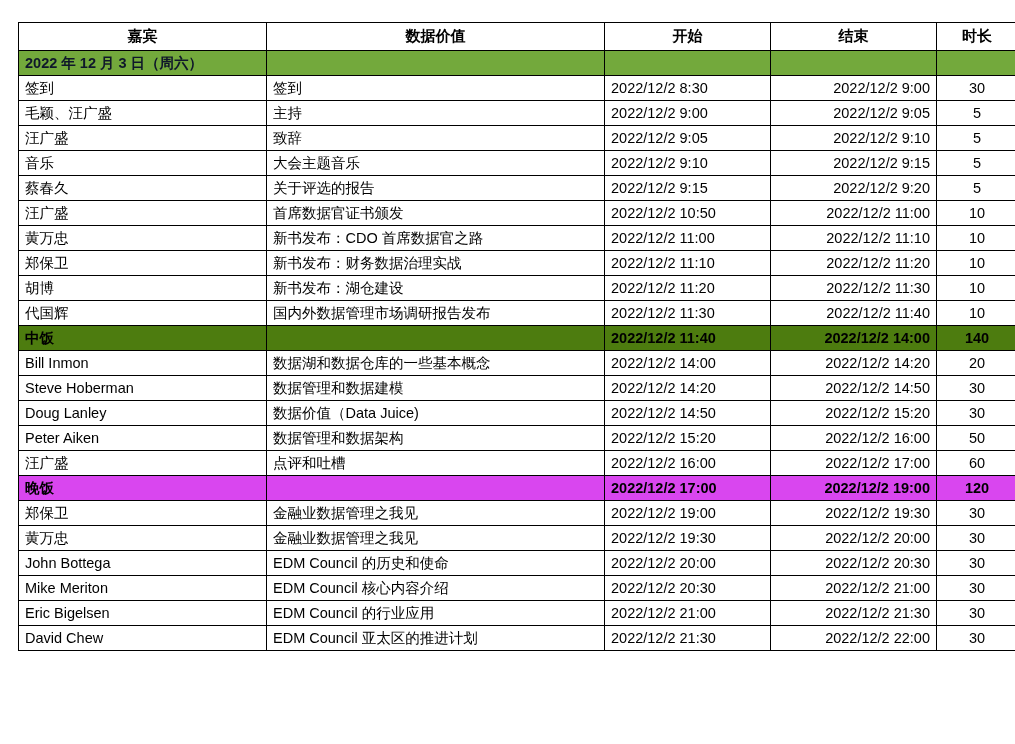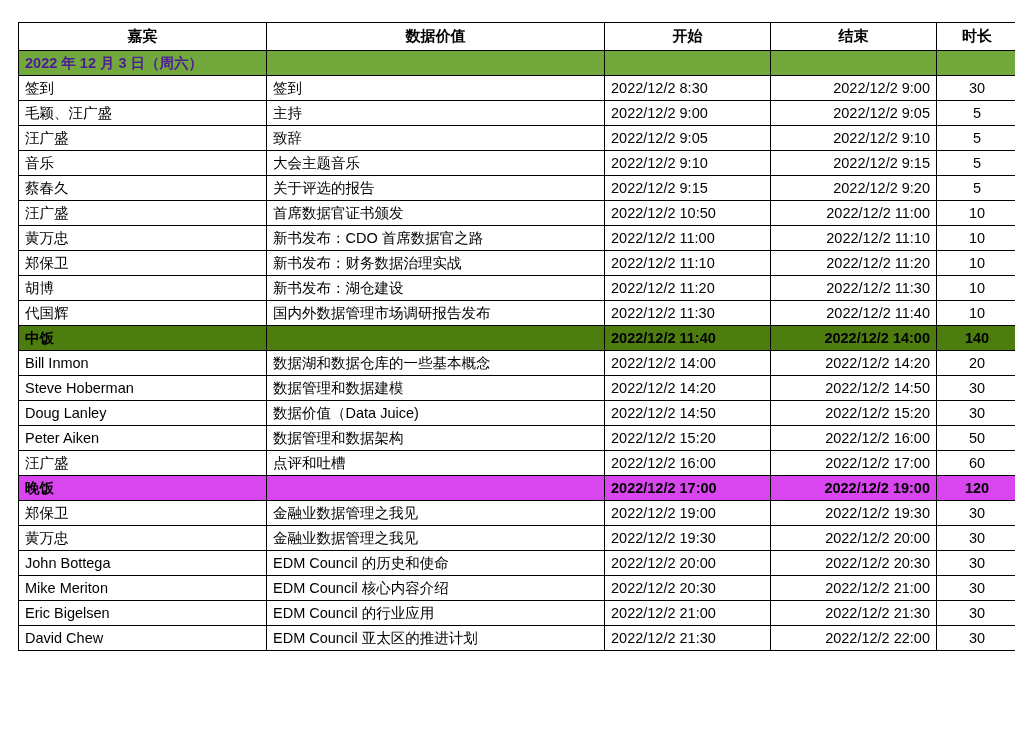--- a/index.html
+++ b/index.html
@@ -49,21 +49,21 @@
     height: 28px;
   }
   td.guest  { text-align: left; }
   td.topic  { text-align: left; }
   td.start  { text-align: left; }
   td.end    { text-align: right; }
   td.dur    { text-align: center; }
 
   tr.section td {
     font-weight: bold;
-    color: #4c1d95;
+    color: #0f172a;
     margin-top: 48px;
   }
   tr.section td.guest {
     text-align: left;
   }
   tr.meal td {
     font-weight: bold;
   }
 </style>
 </head>

